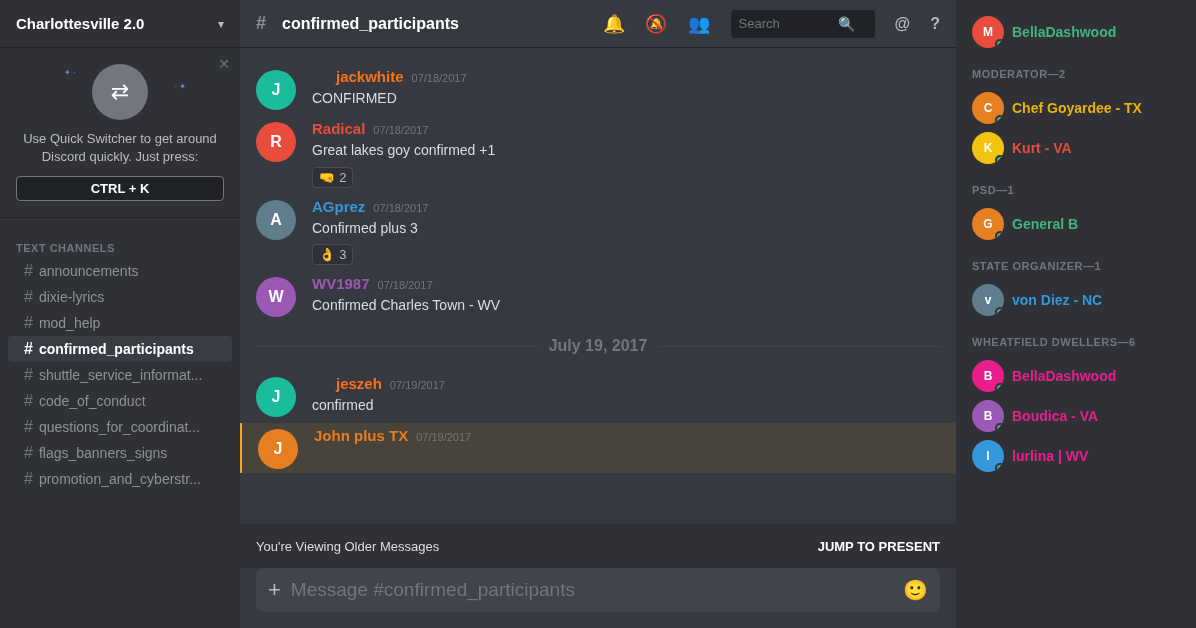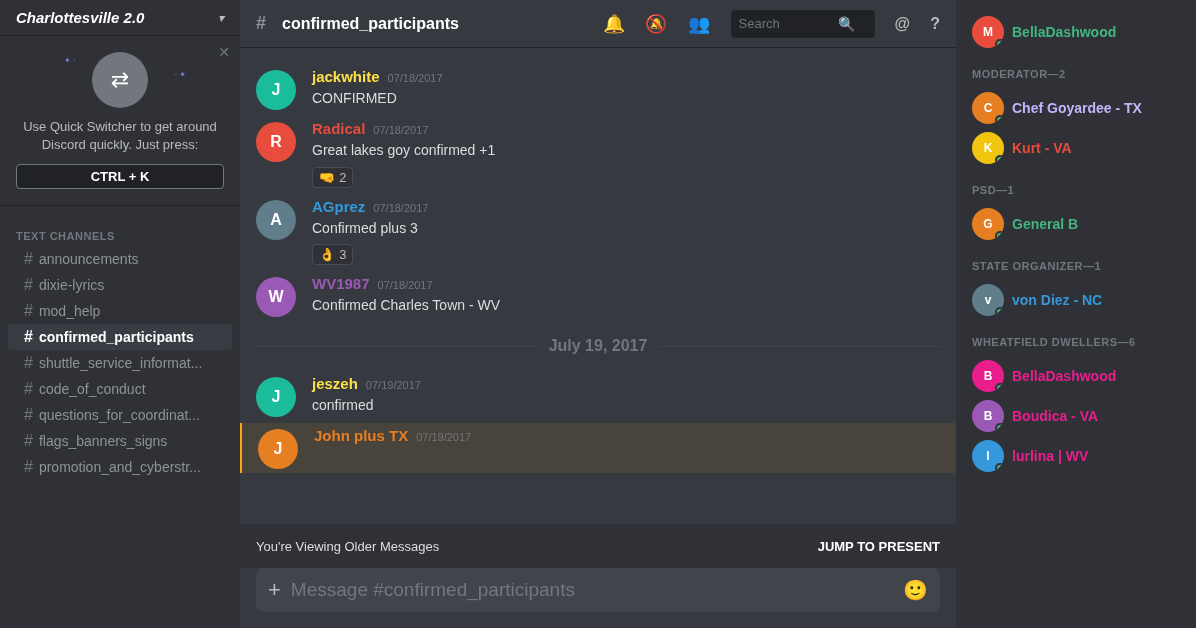--- a/index.html
+++ b/index.html
@@ -17,29 +17,28 @@
     
     .sidebar {
       width: 240px;
       background: #2f3136;
       display: flex;
       flex-direction: column;
       flex-shrink: 0;
     }
 
     .server-header {
-      height: 36px;
+      height: 48px;
       background: #2f3136;
       border-bottom: 1px solid #202225;
       display: flex;
       align-items: center;
       padding: 0 16px;
       cursor: pointer;
       flex-shrink: 0;
-      font-style: italic;
     }
     .server-name {
       color: #fff;
       font-weight: 600;
       font-size: 15px;
       flex: 1;
     }
     .server-chevron {
       color: #b9bbbe;
       font-size: 12px;
@@ -400,21 +399,21 @@
       height: 10px;
       border-radius: 50%;
       background: #43b581;
       position: absolute;
       bottom: -1px;
       right: -1px;
       border: 2px solid #2f3136;
     }
 
     
-    .uname-teal { color: #fde047; }
+    .uname-teal { color: #f97316; margin-left: 24px; }
     .uname-red { color: #e74c3c; }
     .uname-purple { color: #9b59b6; }
     .uname-blue { color: #3498db; }
     .uname-orange { color: #e67e22; }
 
     .highlighted-msg {
       background: rgba(250, 166, 26, 0.1);
       border-left: 2px solid #faa61a;
     }
   </style>
@@ -624,21 +623,21 @@
       <span class="member-name" style="color:#43b581;">BellaDashwood</span>
     </div>
       </div>
       <div class="role-section">
         <div class="role-label">MODERATOR—2</div>
         <div class="member-item">
       <div class="member-avatar" style="background:#e67e22;">
         C
         <div class="status-dot"></div>
       </div>
-      <span class="member-name" style="color:#c4b5fd;text-align:center;">Chef Goyardee - TX</span>
+      <span class="member-name" style="color:#eab308;text-align:center;">Chef Goyardee - TX</span>
     </div>
         <div class="member-item">
       <div class="member-avatar" style="background:#f1c40f;">
         K
         <div class="status-dot"></div>
       </div>
       <span class="member-name" style="color:#e74c3c;">Kurt - VA</span>
     </div>
       </div>
       <div class="role-section">

